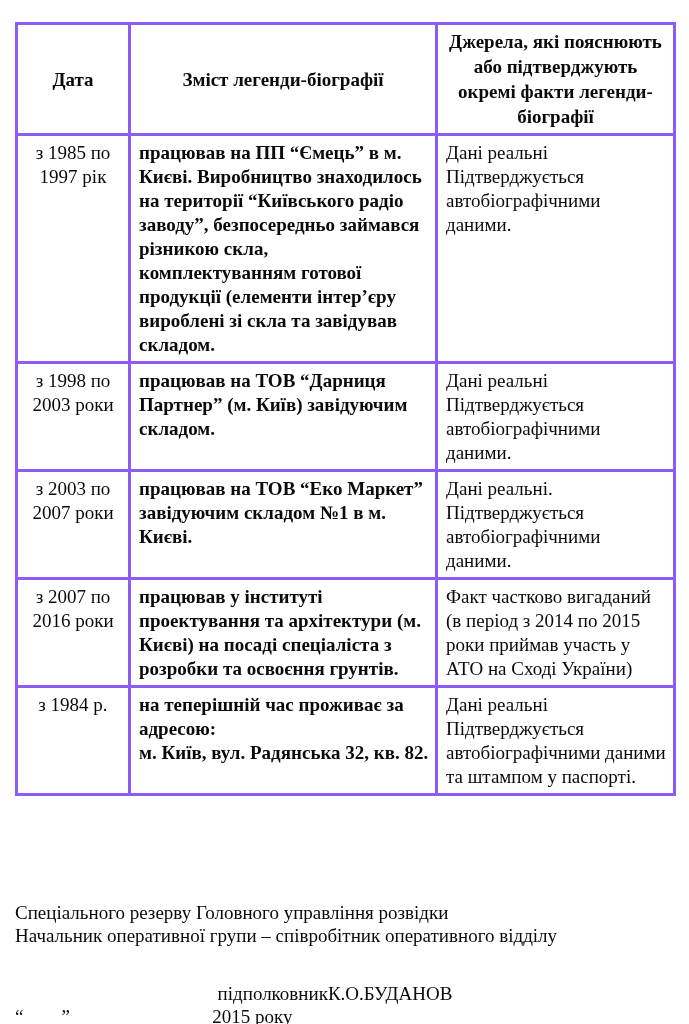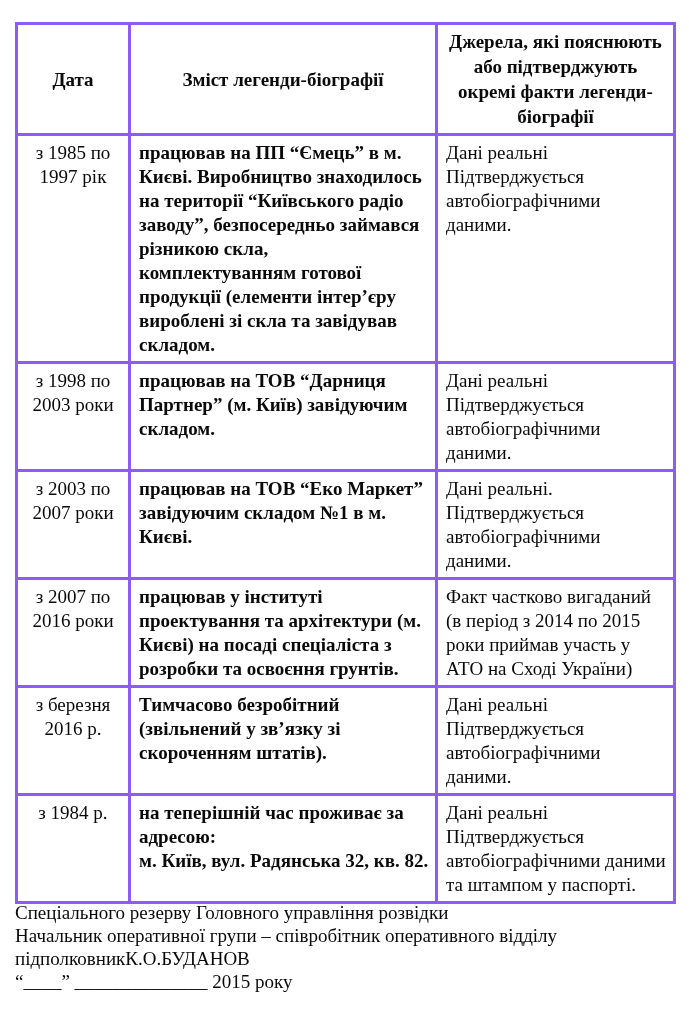--- a/index.html
+++ b/index.html
@@ -61,22 +61,23 @@
   .footer {
     position: absolute;
     left: 15px;
     top: 901px;
     width: 658px;
     font-size: 19px;
     line-height: 23px;
   }
   .sig-row {
     display: flex;
-    justify-content: flex-start;
+    justify-content: center;
     padding-right: 18px;
+    margin-top: 35px;
   }
 </style>
 </head>
 <body>
 
 <div class="page">
 
   <table class="legend-table">
     <colgroup>
       <col style="width:113px">
@@ -113,28 +114,20 @@
         <td class="cell-sources">Дані реальні.
 Підтверджується
 автобіографічними
 даними.</td>
       </tr>
       <tr class="row-3">
         <td class="cell-date">з 2007 по 2016 роки</td>
         <td class="cell-content">працював у інституті проектування та архітектури (м. Києві) на посаді спеціаліста з розробки та освоєння грунтів.</td>
         <td class="cell-sources">Факт частково вигаданий (в період з 2014 по 2015 роки приймав участь у АТО на Сході України)</td>
       </tr>
-      <tr class="row-4">
-        <td class="cell-date">з березня 2016 р.</td>
-        <td class="cell-content">Тимчасово безробітний (звільнений у зв’язку зі скороченням штатів).</td>
-        <td class="cell-sources">Дані реальні
-Підтверджується
-автобіографічними
-даними.</td>
-      </tr>
       <tr class="row-5">
         <td class="cell-date">з 1984 р.</td>
         <td class="cell-content">на теперішній час проживає за адресою:
 м. Київ, вул. Радянська 32, кв. 82.</td>
         <td class="cell-sources">Дані реальні
 Підтверджується
 автобіографічними даними
 та штампом у паспорті.</td>
       </tr>
     </tbody>

